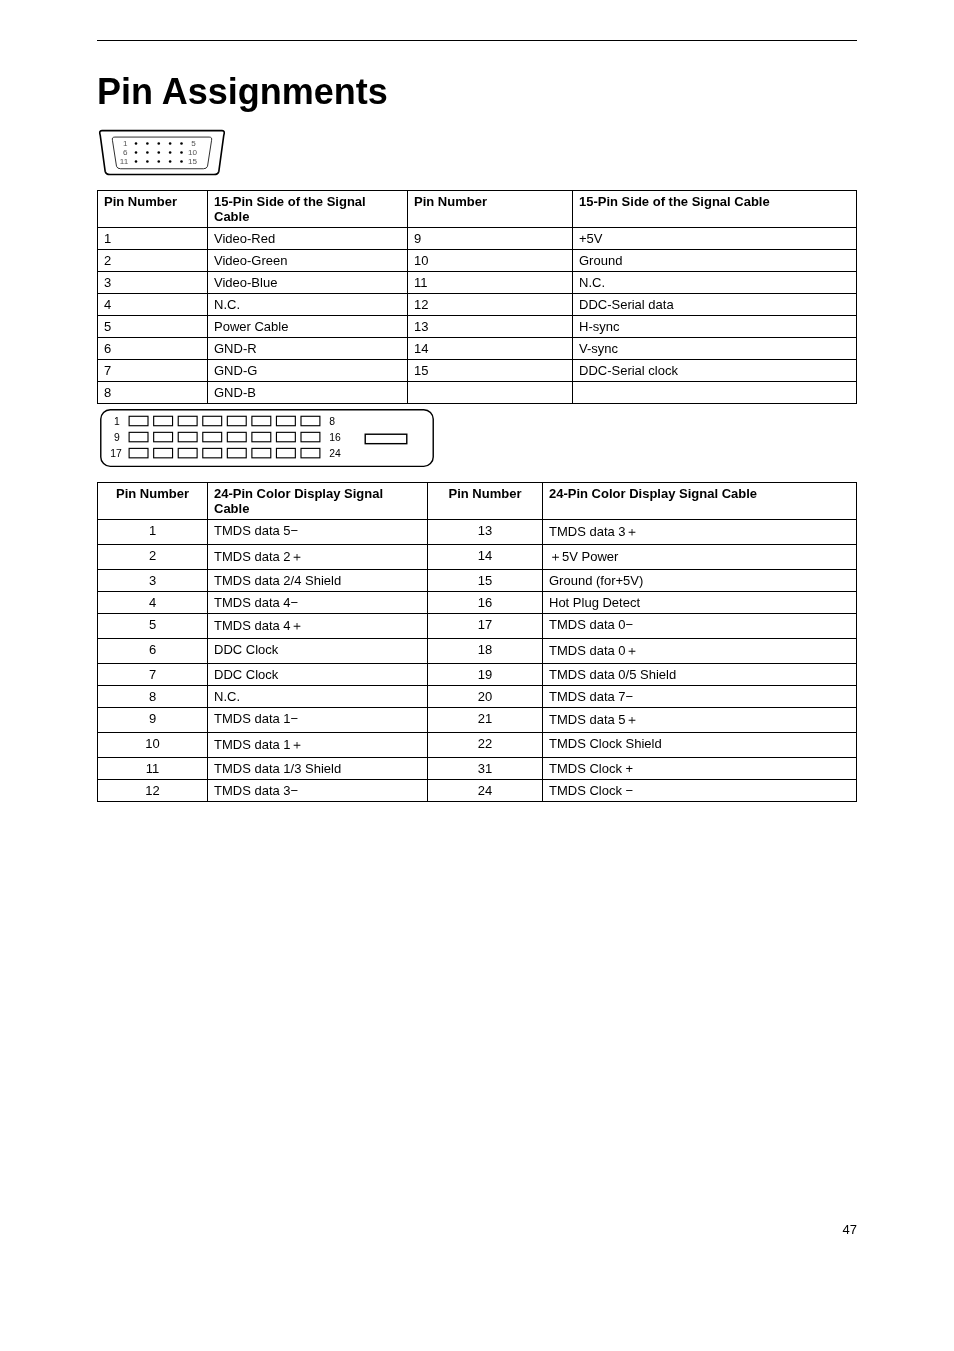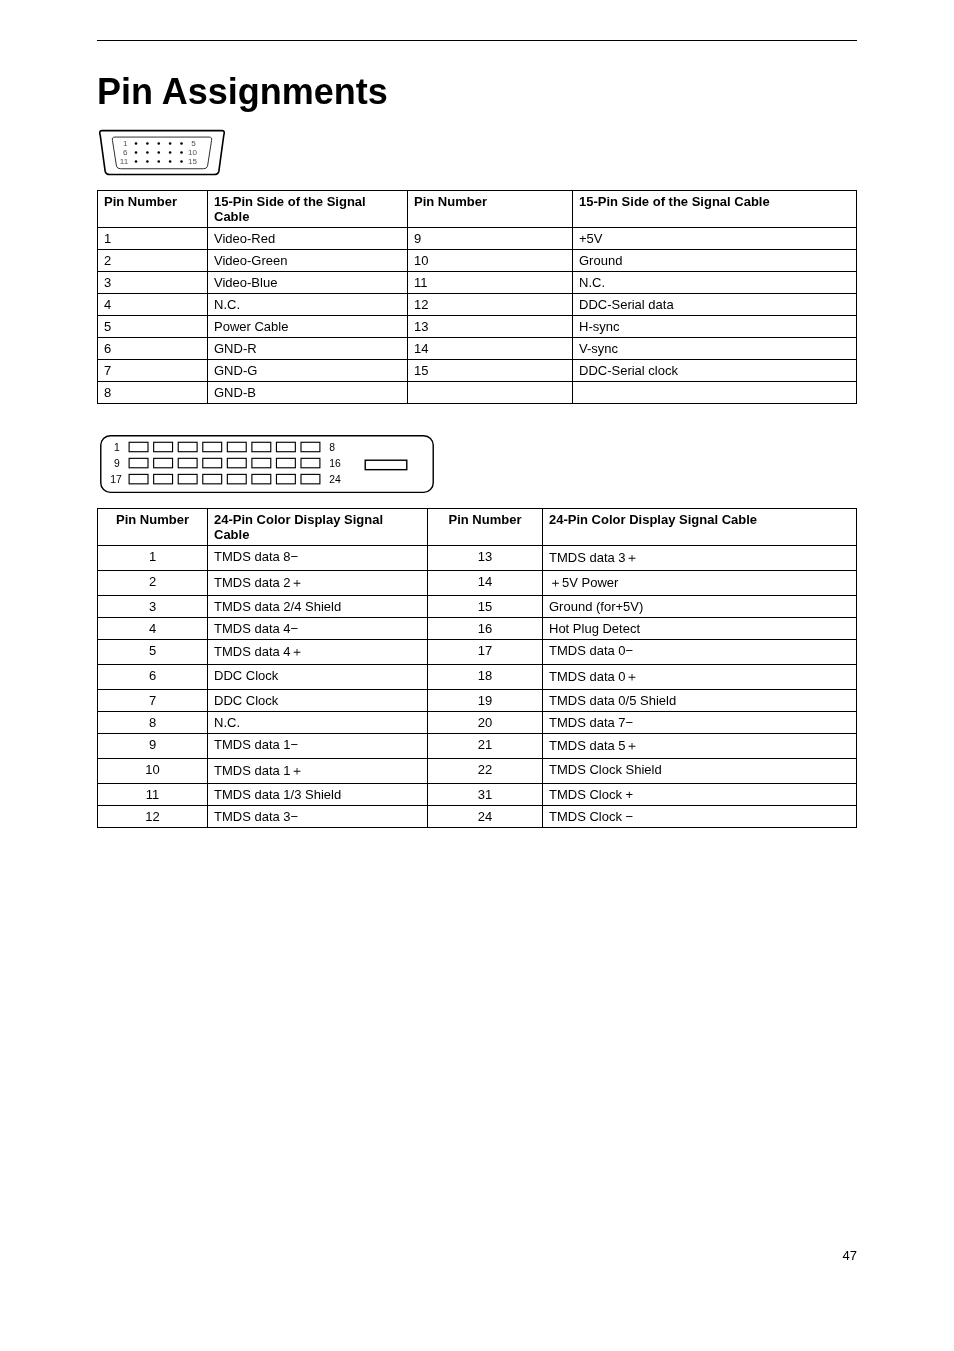--- a/index.html
+++ b/index.html
@@ -25,21 +25,20 @@
     margin: 0 0 12px 0;
   }
   .connector15 {
     width: 130px;
     height: 55px;
     margin-bottom: 10px;
   }
   table.pin {
     border-collapse: collapse;
     width: 100%;
-    margin-bottom: 26px;
     border-radius: 14px;
   }
   table.pin th, table.pin td {
     border: 1px solid #000;
     padding: 3px 6px;
     font-size: 13px;
     text-align: left;
     vertical-align: top;
   }
   table.pin th {
@@ -235,21 +234,21 @@
       <tr>
         <th class="num">Pin Number</th>
         <th>24-Pin Color Display Signal Cable</th>
         <th class="num">Pin Number</th>
         <th>24-Pin Color Display Signal Cable</th>
       </tr>
     </thead>
     <tbody id="tb24">
         <tr>
           <td class="num">1</td>
-          <td>TMDS data 8−</td>
+          <td>TMDS data 5−</td>
           <td class="num">13</td>
           <td>TMDS data 3＋</td>
         </tr>
         <tr>
           <td class="num">2</td>
           <td>TMDS data 2＋</td>
           <td class="num">14</td>
           <td>＋5V Power</td>
         </tr>
         <tr>

